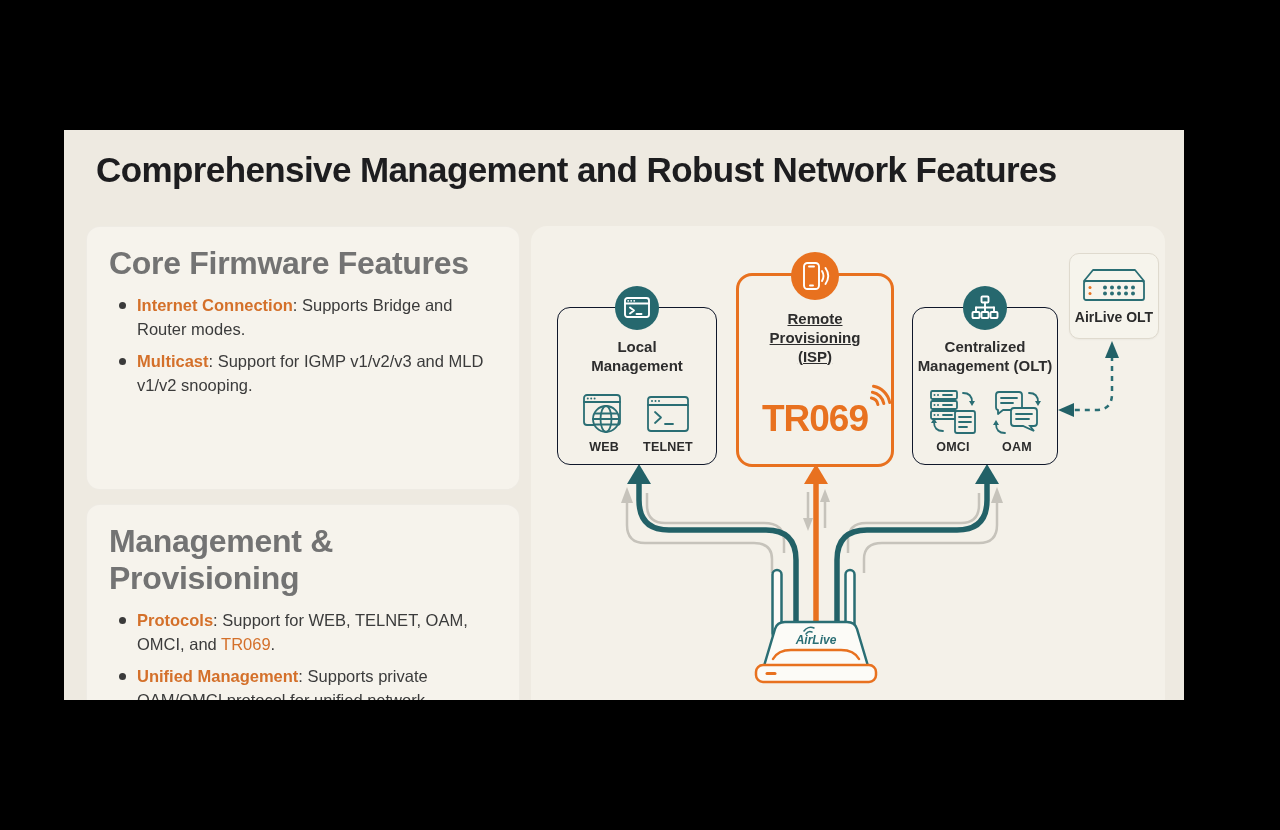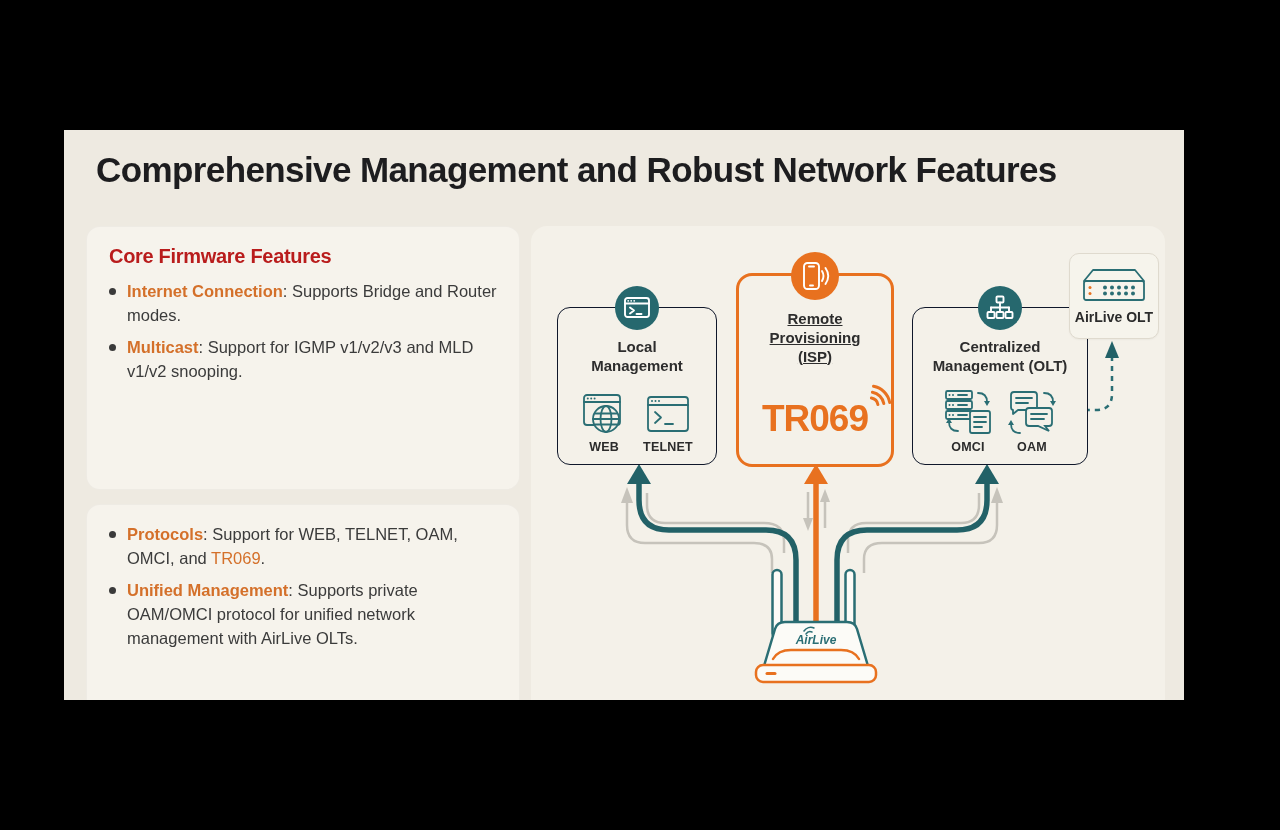--- a/index.html
+++ b/index.html
@@ -1,21 +1,21 @@
 <!DOCTYPE html>
 <html><head>
 <meta charset="utf-8">
 <style>
   html,body{margin:0;padding:0;background:#000;width:1280px;height:830px;overflow:hidden;
     font-family:"Liberation Sans",sans-serif;}
   .slide{position:absolute;left:64px;top:130px;width:1120px;height:570px;background:#EEEAE1;overflow:hidden;}
   .title{position:absolute;left:32px;top:20px;width:1070px;font-size:35px;font-weight:700;color:#1d1d1f;letter-spacing:-0.6px;}
   .card{position:absolute;background:#F6F3EC;border-radius:14px;border:1px solid rgba(0,0,0,0.03);box-sizing:border-box;padding:18px 22px;}
-  .card-heading{font-size:20px;font-weight:700;color:#b91c1c;margin:0 0 12px 0;letter-spacing:-0.3px;}
-  ul.bullets{list-style:none;margin:0;padding:0;}
+  .card-heading{font-size:32px;font-weight:700;color:#737373;margin:0 0 12px 0;letter-spacing:-0.3px;}
+  ul.bullets{list-style:none;margin:10px;padding:0;}
   ul.bullets li{display:flex;gap:11px;margin-bottom:8px;font-size:16.5px;line-height:1.45;color:#3b3b3b;}
   .dot{flex:none;width:7px;height:7px;border-radius:50%;background:#3a3a3a;margin-top:8px;}
   .term{font-weight:700;color:#D4702A;}
   .hl{color:#D4702A;}
   .panel{position:absolute;left:467px;top:96px;width:634px;height:500px;background:#F4F1E9;border-radius:16px;}
   .overlay{position:absolute;left:0;top:0;z-index:1;pointer-events:none;}
   .node{position:absolute;z-index:2;background:#F4F1E9;box-sizing:border-box;display:flex;flex-direction:column;align-items:center;}
   .node.tealb{border:1px solid #0f172a;border-radius:13px;}
   .node.orangeb{border:3.5px solid #E8711F;border-radius:16px;}
   .badge{position:absolute;left:50%;border-radius:50%;display:flex;align-items:center;justify-content:center;}
@@ -68,20 +68,21 @@
           <span><b class="term">Internet Connection</b><span>: Supports Bridge and Router modes.</span><span class="hl"></span><span></span></span>
         </li>
       <li>
           <span class="dot"></span>
           <span><b class="term">Multicast</b><span>: Support for IGMP v1/v2/v3 and MLD v1/v2 snooping.</span><span class="hl"></span><span></span></span>
         </li>
     </ul>
   </div>
 
   <div class="card" style="left:22px;top:374px;width:434px;height:230px;">
+    <h2 class="card-heading">Management &amp; Provisioning</h2>
     <ul class="bullets">
       <li>
           <span class="dot"></span>
           <span><b class="term">Protocols</b><span>: Support for WEB, TELNET, OAM, OMCI, and </span><span class="hl">TR069</span><span>.</span></span>
         </li>
       <li>
           <span class="dot"></span>
           <span><b class="term">Unified Management</b><span>: Supports private OAM/OMCI protocol for unified network management with AirLive OLTs.</span><span class="hl"></span><span></span></span>
         </li>
     </ul>
@@ -185,21 +186,21 @@
     <div class="tr069">
       <span>TR069</span>
       <svg width="26" height="26" viewBox="0 0 26 26">
         <path class="oarc" d="M3.4,16.1 A8,8 0 0 1 9.9,22.6"></path>
         <path class="oarc" d="M4.4,10.2 A14,14 0 0 1 15.8,21.6"></path>
         <path class="oarc" d="M5.5,4.3 A20,20 0 0 1 21.7,20.5"></path>
       </svg>
     </div>
   </div>
 
-  <div class="node tealb" style="left:848px;top:177px;width:176px;height:158px;justify-content:space-between;">
+  <div class="node tealb" style="left:848px;top:177px;width:146px;height:158px;justify-content:space-between;">
     <div class="badge teal-bg">
       <svg width="28" height="26" viewBox="0 0 28 26">
         <rect class="wic" x="10.5" y="1.5" width="7" height="6" rx="1"></rect>
         <line class="wic" x1="14" y1="7.5" x2="14" y2="12.5"></line>
         <line class="wic" x1="5" y1="12.5" x2="23" y2="12.5"></line>
         <line class="wic" x1="5" y1="12.5" x2="5" y2="17"></line>
         <line class="wic" x1="14" y1="12.5" x2="14" y2="17"></line>
         <line class="wic" x1="23" y1="12.5" x2="23" y2="17"></line>
         <rect class="wic" x="1.5" y="17" width="7" height="6" rx="1"></rect>
         <rect class="wic" x="10.5" y="17" width="7" height="6" rx="1"></rect>

